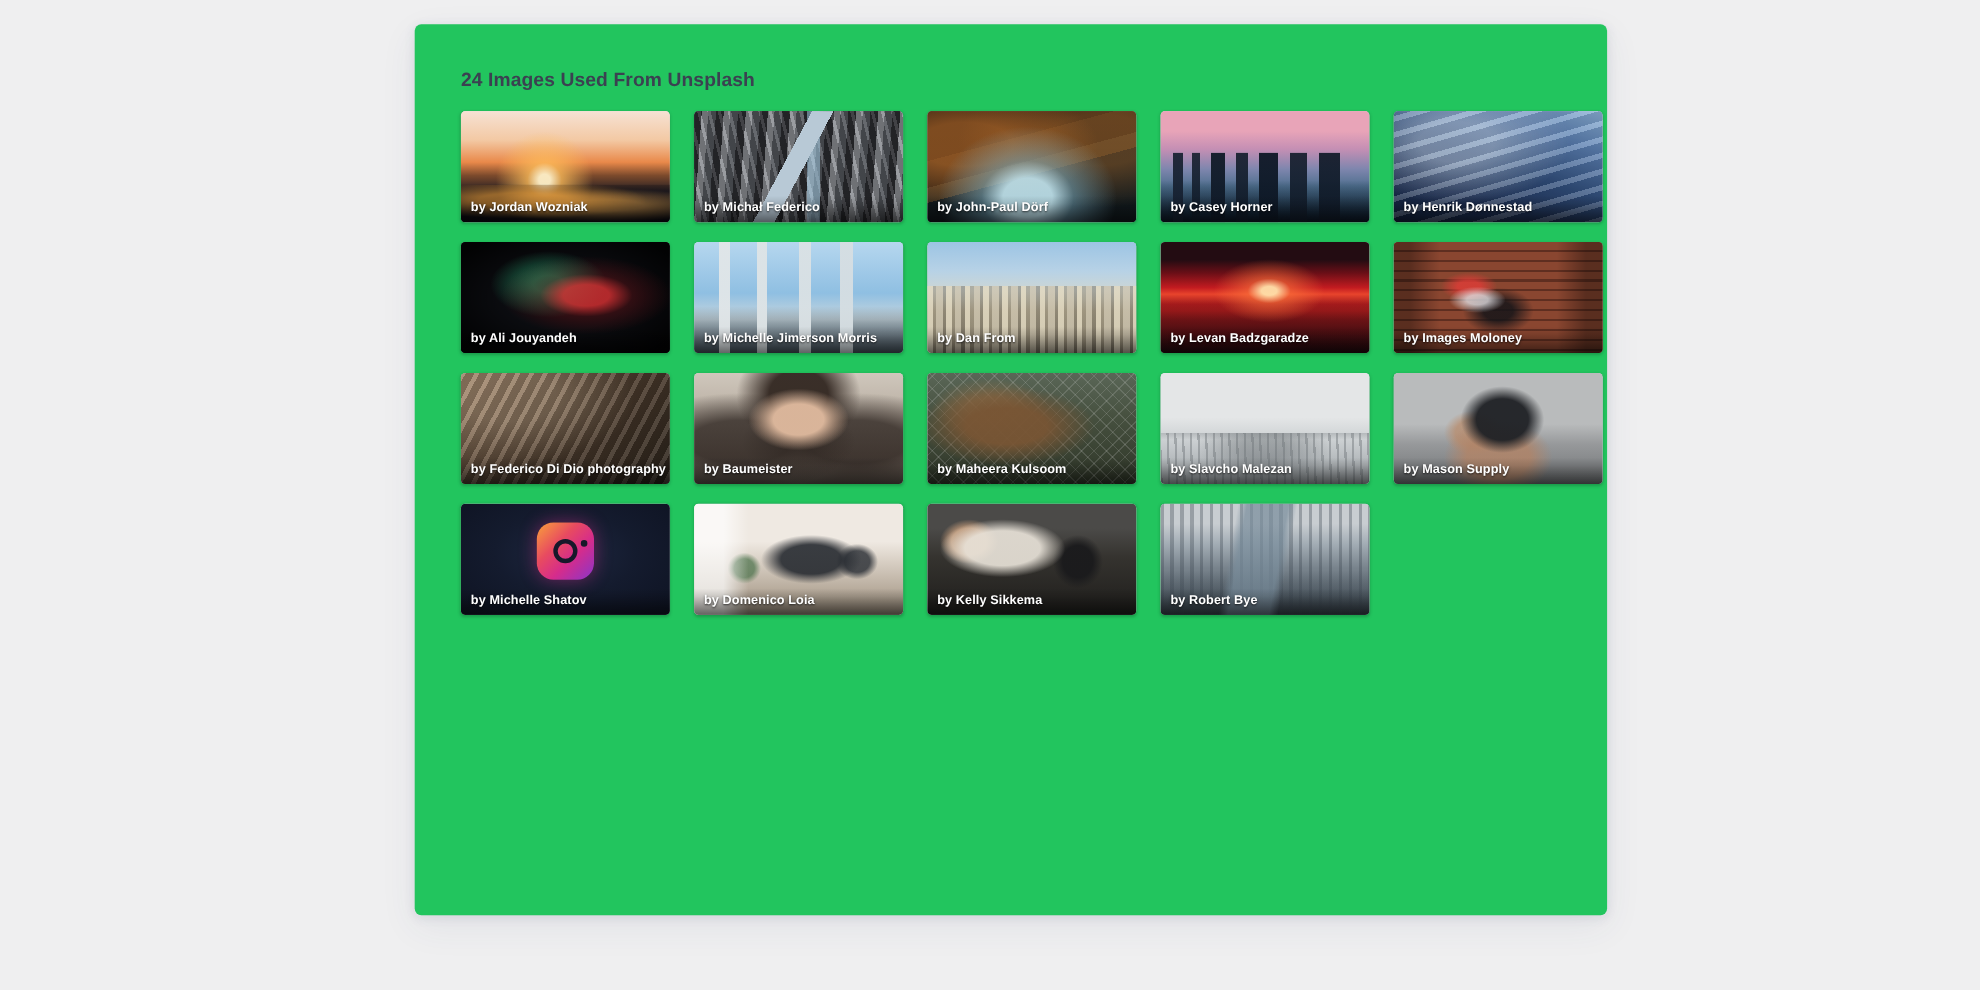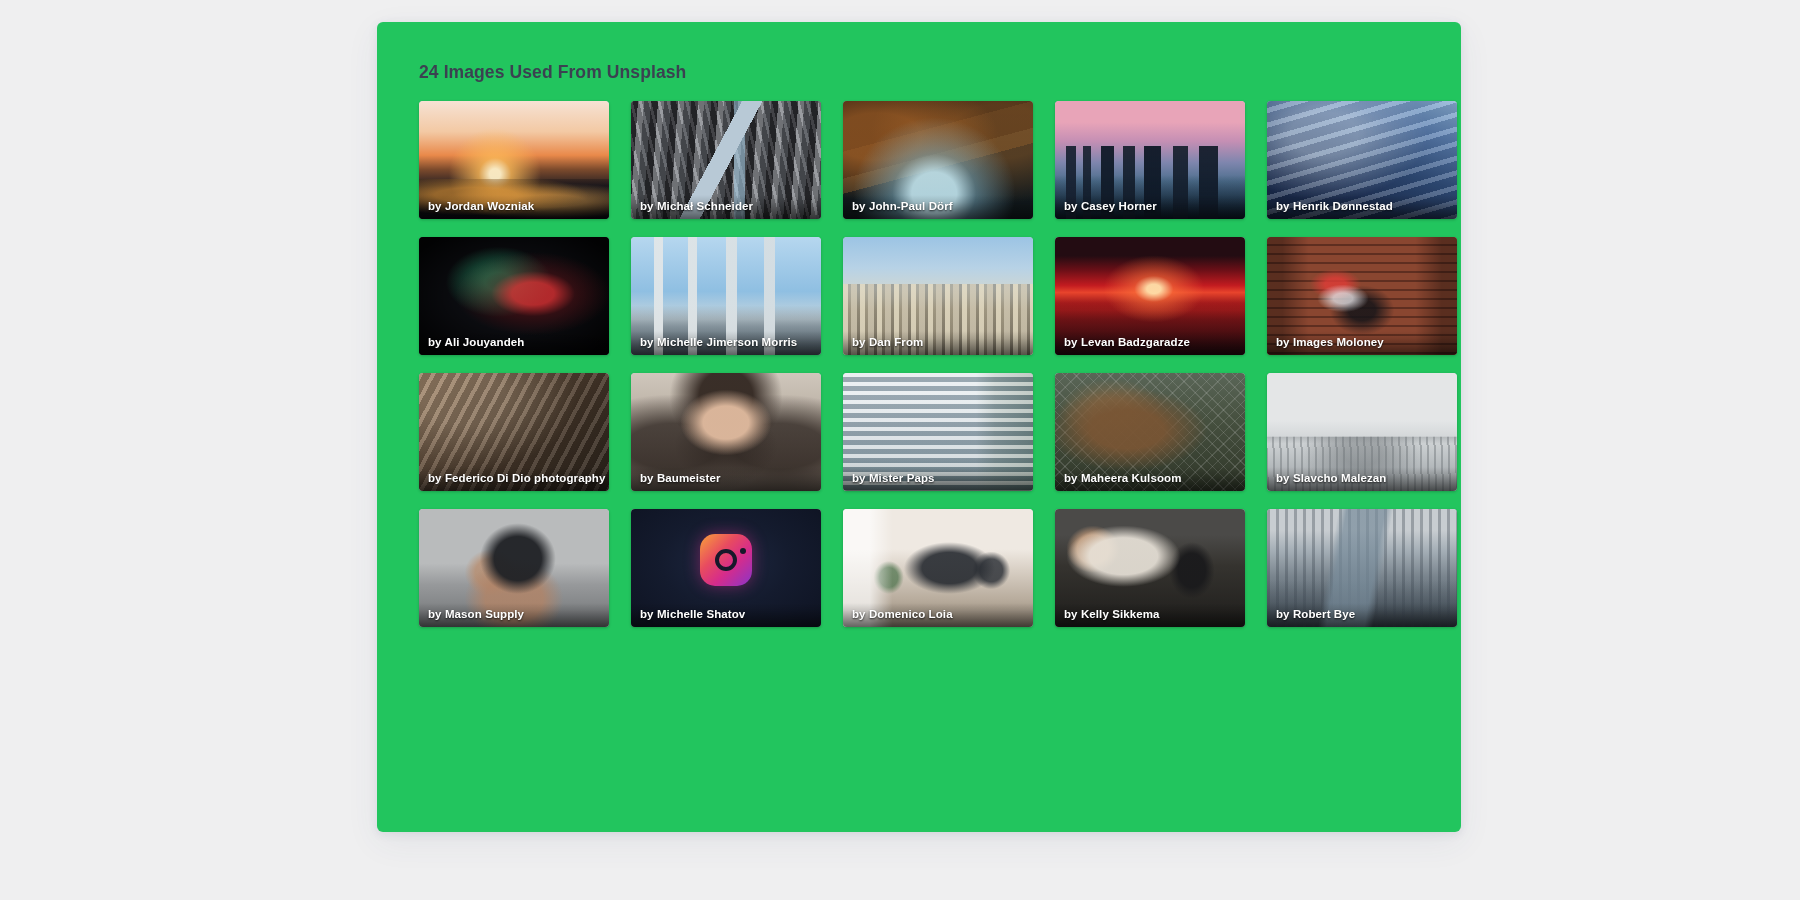--- a/index.html
+++ b/index.html
@@ -49,21 +49,21 @@
   .grid {
     display: grid;
     grid-template-columns: repeat(5, 190px);
     gap: 18px 22px;
     margin-left: 20px;
   }
 
   .thumb {
     position: relative;
     width: 190px;
-    height: 118px;
+    height: 101px;
     border-radius: 4px;
     overflow: hidden;
     background: #cfd3d8;
     box-shadow: 0 1px 3px rgba(0,0,0,0.22);
     cursor: pointer;
   }
 
   .thumb .art {
     position: absolute;
     inset: 0;
@@ -454,21 +454,21 @@
 
     <h1 class="card-title">24 Images Used From Unsplash</h1>
 
     <div class="grid">
         <figure class="thumb">
           <div class="art a-sunrise"></div>
           <figcaption class="caption">by Jordan Wozniak</figcaption>
         </figure>
         <figure class="thumb">
           <div class="art a-facade"></div>
-          <figcaption class="caption">by Michał Schneider</figcaption>
+          <figcaption class="caption">by Michał Federico</figcaption>
         </figure>
         <figure class="thumb">
           <div class="art a-river"></div>
           <figcaption class="caption">by John-Paul Dörf</figcaption>
         </figure>
         <figure class="thumb">
           <div class="art a-skyline"></div>
           <figcaption class="caption">by Casey Horner</figcaption>
         </figure>
         <figure class="thumb">
@@ -495,24 +495,20 @@
           <div class="art a-brick"></div>
           <figcaption class="caption">by Images Moloney</figcaption>
         </figure>
         <figure class="thumb">
           <div class="art a-rock"></div>
           <figcaption class="caption">by Federico Di Dio photography</figcaption>
         </figure>
         <figure class="thumb">
           <div class="art a-glasses"></div>
           <figcaption class="caption">by Baumeister</figcaption>
-        </figure>
-        <figure class="thumb">
-          <div class="art a-hospital"></div>
-          <figcaption class="caption">by Mister Paps</figcaption>
         </figure>
         <figure class="thumb">
           <div class="art a-deer"></div>
           <figcaption class="caption">by Maheera Kulsoom</figcaption>
         </figure>
         <figure class="thumb">
           <div class="art a-pier"></div>
           <figcaption class="caption">by Slavcho Malezan</figcaption>
         </figure>
         <figure class="thumb">

